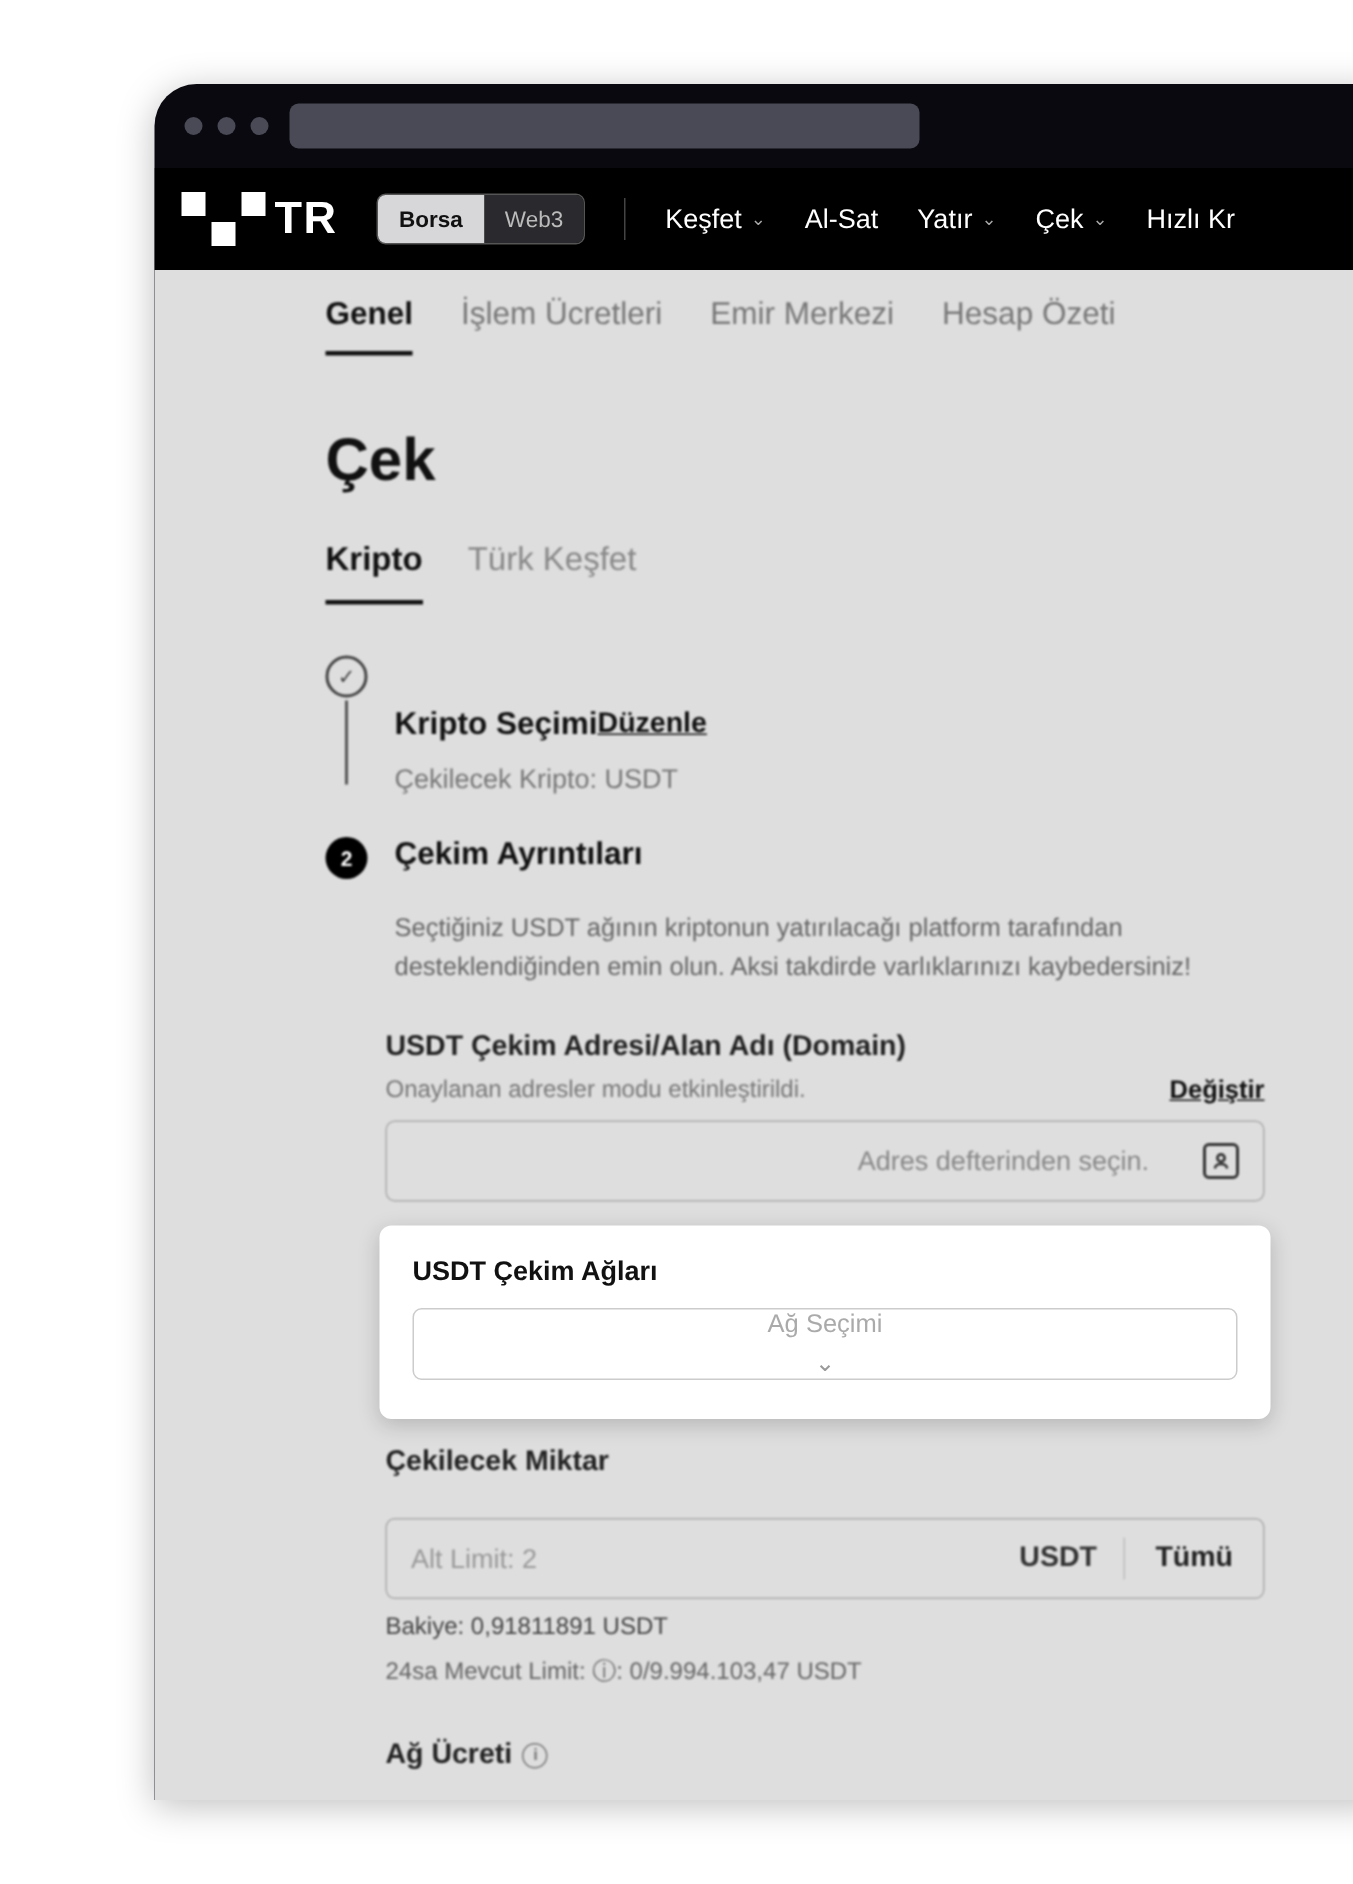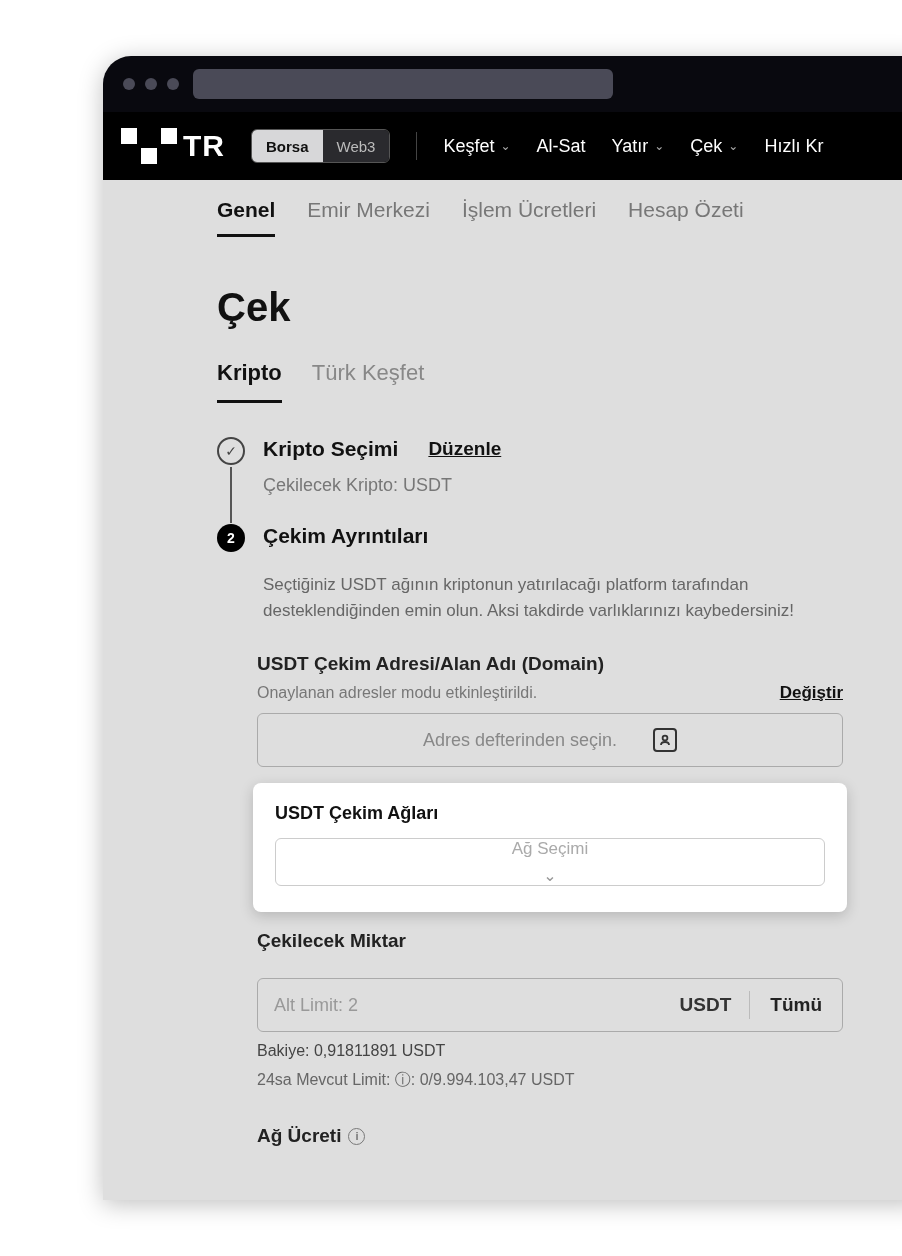--- a/index.html
+++ b/index.html
@@ -116,38 +116,38 @@
 .step { display:flex; gap:18px; align-items:flex-start; position:relative; }
 .stepicon {
   width: 28px; height: 28px; border-radius:50%;
   display:flex; align-items:center; justify-content:center;
   font-size:14px; flex-shrink:0;
 }
 .stepicon.done { border:2px solid #444; color:#444; background:transparent; }
 .stepicon.active { background:#000; color:#fff; font-weight:700; }
 .stepline { position:absolute; left:13px; top:30px; width:2px; height:56px; background:#555; }
 .steptitle { font-size:21px; font-weight:700; color:#111; }
-.steprow { display:flex; gap:30px; align-items:center; }
+.steprow { display:flex; align-items:center;margin-top:34px; }
 .editlink { font-size:19px; font-weight:700; color:#111; text-decoration:underline; cursor:pointer; }
 .stepnote { font-size:18px; color:#777; margin-top:14px; }
 .stepdesc { font-size:17px; color:#666; margin-top:24px; max-width:560px; line-height:1.5; }
 .section { padding: 30px 0 0 154px; }
 .seclabel { font-size:19px; font-weight:700; color:#222; }
 .secsub { font-size:16px; color:#777; margin-top:8px; display:flex; justify-content:space-between; align-items:center; width:586px;gap:19px; }
 .changelink { font-size:17px; font-weight:700; color:#111; text-decoration:underline; cursor:pointer; }
 .inputbox {
   margin-top:10px;
   width:586px; height:54px;
   border:1px solid #aaa;
   border-radius:6px;
   background:#dedede;
   display:flex; align-items:center;
   padding:0 16px;
   color:#888; font-size:18px;
-  justify-content:center;
+  justify-content:flex-end;
   gap:36px;
 }
 .bookicon {
   width:24px; height:24px; border:2px solid #333; border-radius:4px;
   display:flex; align-items:center; justify-content:center; font-size:14px; color:#333;
 }
 .networks-card {
   margin: 16px 0 0 150px;
   width: 594px;
   background:#fff;
@@ -233,22 +233,22 @@
         </div>
       <div class="navitem">
           <span>Hızlı Kr</span>
         </div>
     </div>
 
     <div class="content">
       <div class="blur-layer">
         <div class="subtabs">
           <div class="sel">Genel</div>
+          <div>İşlem Ücretleri</div>
           <div>Emir Merkezi</div>
-          <div>İşlem Ücretleri</div>
           <div>Hesap Özeti</div>
         </div>
 
         <div class="page-title">Çek</div>
 
         <div class="currtabs">
           <div class="sel">Kripto</div>
           <div>Türk Keşfet</div>
         </div>
 

